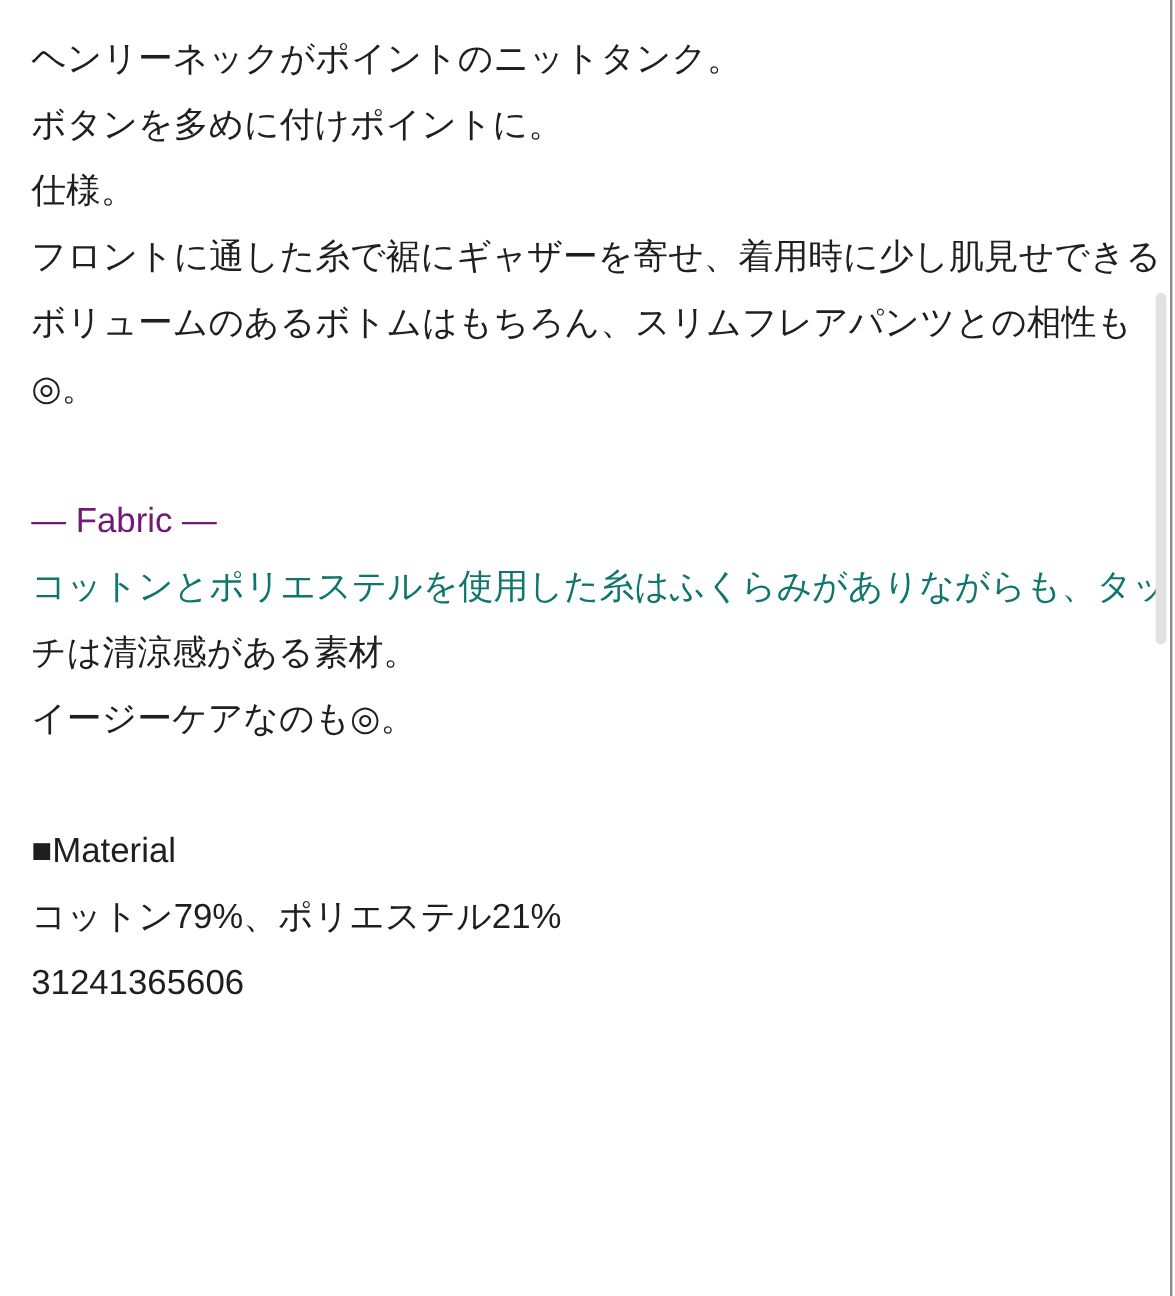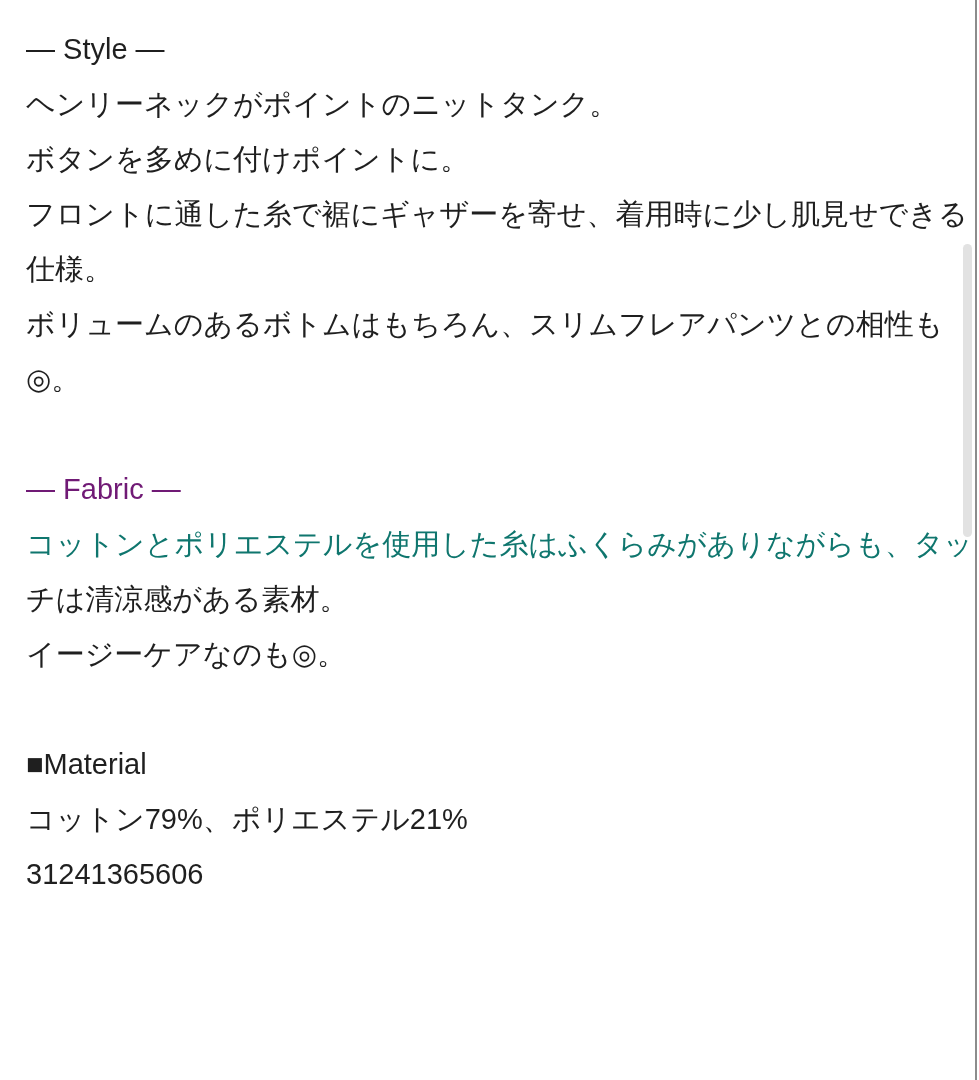--- a/index.html
+++ b/index.html
@@ -44,25 +44,24 @@
     width: 9px;
     height: 293px;
     border-radius: 5px;
     background: #e2e2e2;
   }
 </style>
 </head>
 <body style="background: rgb(255, 255, 255);">
 
 <div class="content">
-    <div class="text-line" style="color: rgb(31, 31, 31);">— Style —</div>
     <div class="text-line" style="color: rgb(31, 31, 31);">ヘンリーネックがポイントのニットタンク。</div>
     <div class="text-line" style="color: rgb(31, 31, 31);">ボタンを多めに付けポイントに。</div>
+    <div class="text-line" style="color: rgb(31, 31, 31);">仕様。</div>
     <div class="text-line" style="color: rgb(31, 31, 31);">フロントに通した糸で裾にギャザーを寄せ、着用時に少し肌見せできる</div>
-    <div class="text-line" style="color: rgb(31, 31, 31);">仕様。</div>
     <div class="text-line" style="color: rgb(31, 31, 31);">ボリュームのあるボトムはもちろん、スリムフレアパンツとの相性も</div>
     <div class="text-line" style="color: rgb(31, 31, 31);">◎。</div>
     <div class="text-line" style="color: rgb(31, 31, 31);"></div>
     <div class="text-line" style="color: #701a75;">— Fabric —</div>
     <div class="text-line" style="color: #0f766e; text-align: right;">コットンとポリエステルを使用した糸はふくらみがありながらも、タッ</div>
     <div class="text-line" style="color: rgb(31, 31, 31);">チは清涼感がある素材。</div>
     <div class="text-line" style="color: rgb(31, 31, 31);">イージーケアなのも◎。</div>
     <div class="text-line" style="color: rgb(31, 31, 31);"></div>
     <div class="text-line" style="color: rgb(31, 31, 31);">■Material</div>
     <div class="text-line" style="color: rgb(31, 31, 31);">コットン79%、ポリエステル21%</div>

